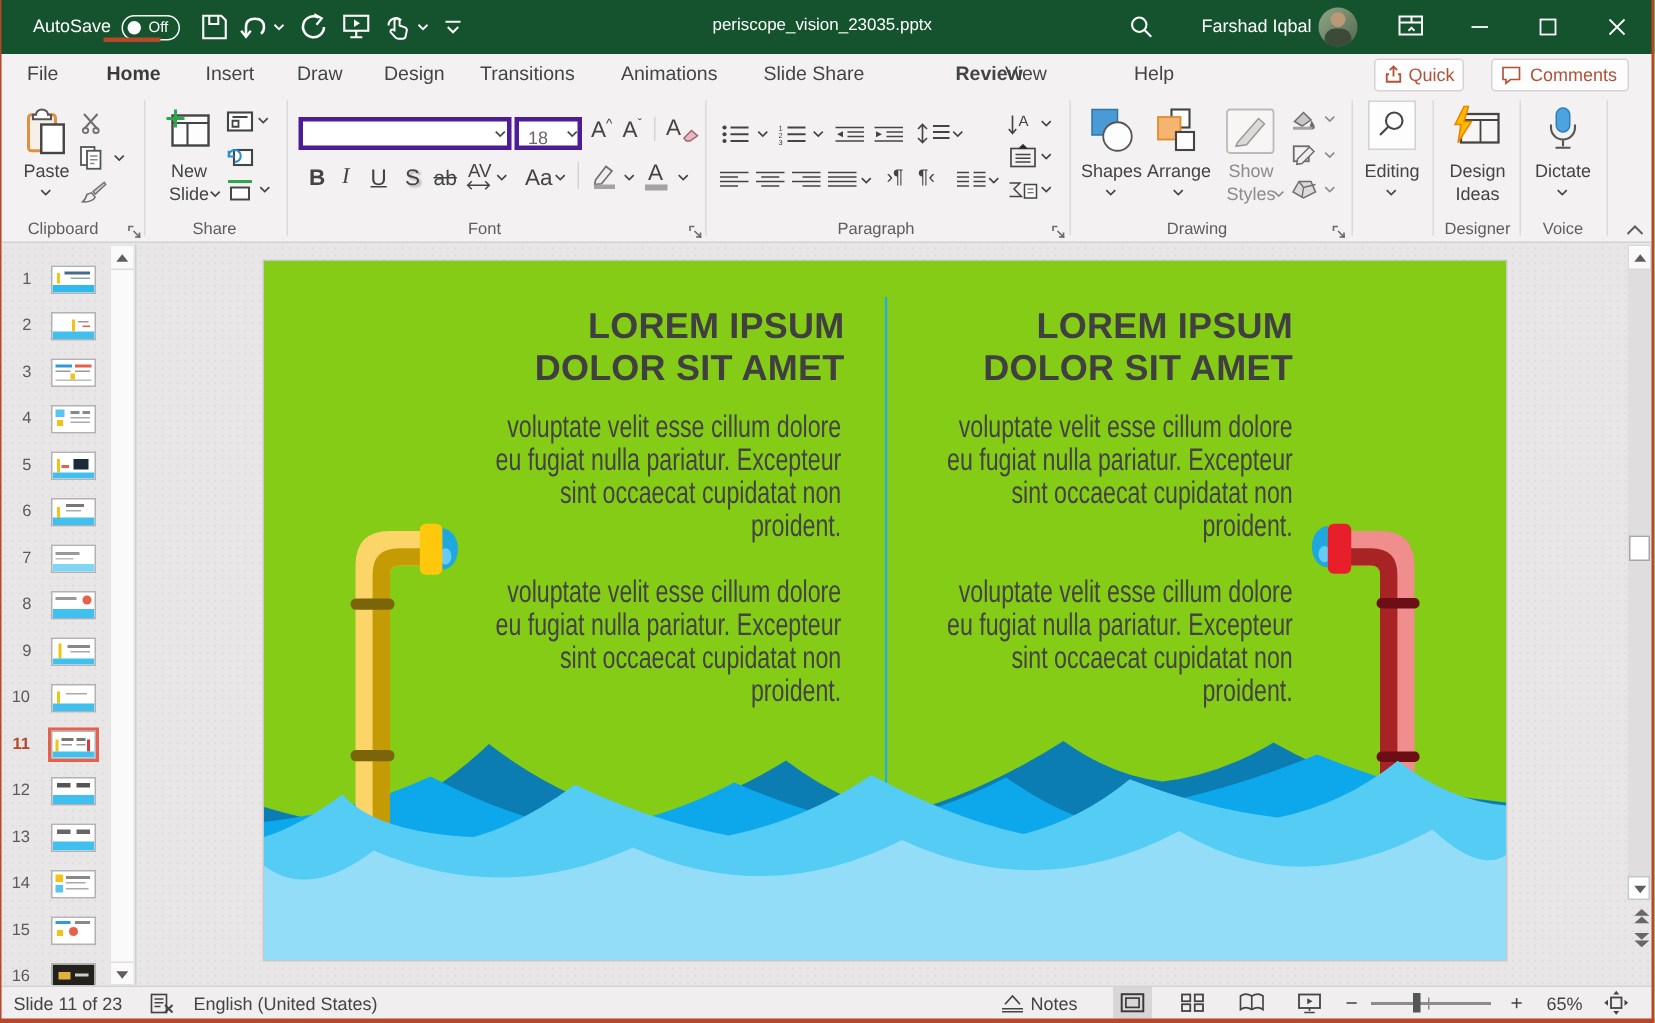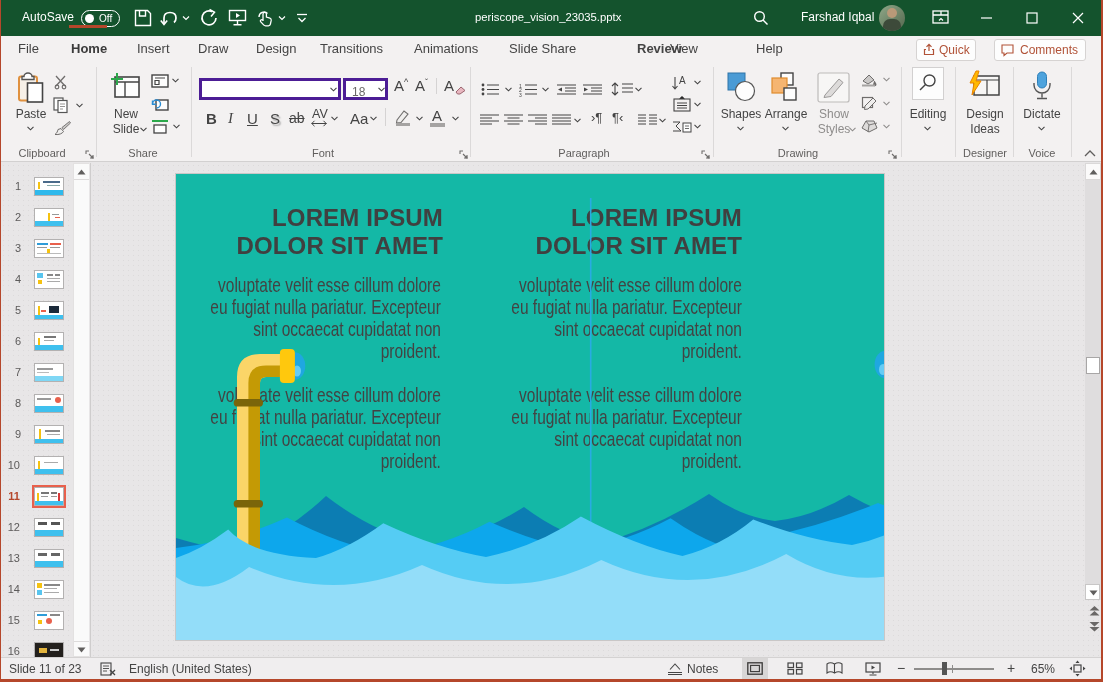--- a/index.html
+++ b/index.html
@@ -38,21 +38,21 @@
 .thumb { position:absolute; left:33px; width:30px; height:19px; background:#fff; border:1px solid #b3b1b1; overflow:hidden; }
 .thumb.sel { outline:2.5px solid #e8604c; }
 .snum.sel { color:#b5472b; font-weight:bold; }
 #pscroll { position:absolute; left:72px; top:0px; width:17px; height:494px; background:#fafafa; border:1px solid #e3e1e1; }
 
 #canvas { position:absolute; left:90px; top:163px; width:1012px; height:494px; border-left:1px solid #cfcdcd;
   background-color:#e8e6e7;
   background-image:radial-gradient(#dcdadb 0.7px, rgba(0,0,0,0) 0.8px);
   background-size:5px 5px; }
 #panel { background-image:radial-gradient(#dcdadb 0.7px, rgba(0,0,0,0) 0.8px); background-size:5px 5px; }
-#slide { position:absolute; left:176px; top:174px; width:708px; height:466px; background:#14b8a6; outline:1px solid #c9c7c7; overflow:hidden; }
+#slide { position:absolute; left:176px; top:174px; width:828px; height:466px; background:#84cc16; outline:1px solid #c9c7c7; overflow:hidden; }
 .h1 { position:absolute; font-size:24px; font-weight:bold; color:#404040; line-height:28.5px; text-align:right; white-space:nowrap; letter-spacing:0.15px; }
 .body { position:absolute; font-size:20.8px; color:#434343; line-height:22px; text-align:right; transform:scaleX(0.744); transform-origin:100% 0; white-space:nowrap; }
 
 #vscroll { position:absolute; left:1085px; top:163px; width:17px; height:437px; background:#dfddde; }
 
 #statusbar { position:absolute; left:1px; top:657px; width:1101px; height:22px; background:#f0eeef; border-top:1px solid #d4d2d2; font-size:12px; color:#444; }
 #winborder { position:absolute; left:0; top:0; width:1103px; height:682px; border-left:1px solid #b5472b; border-right:2px solid #b5472b; border-bottom:3px solid #b5472b; pointer-events:none; }
 svg { position:absolute; overflow:visible; }
 </style>
 </head>

